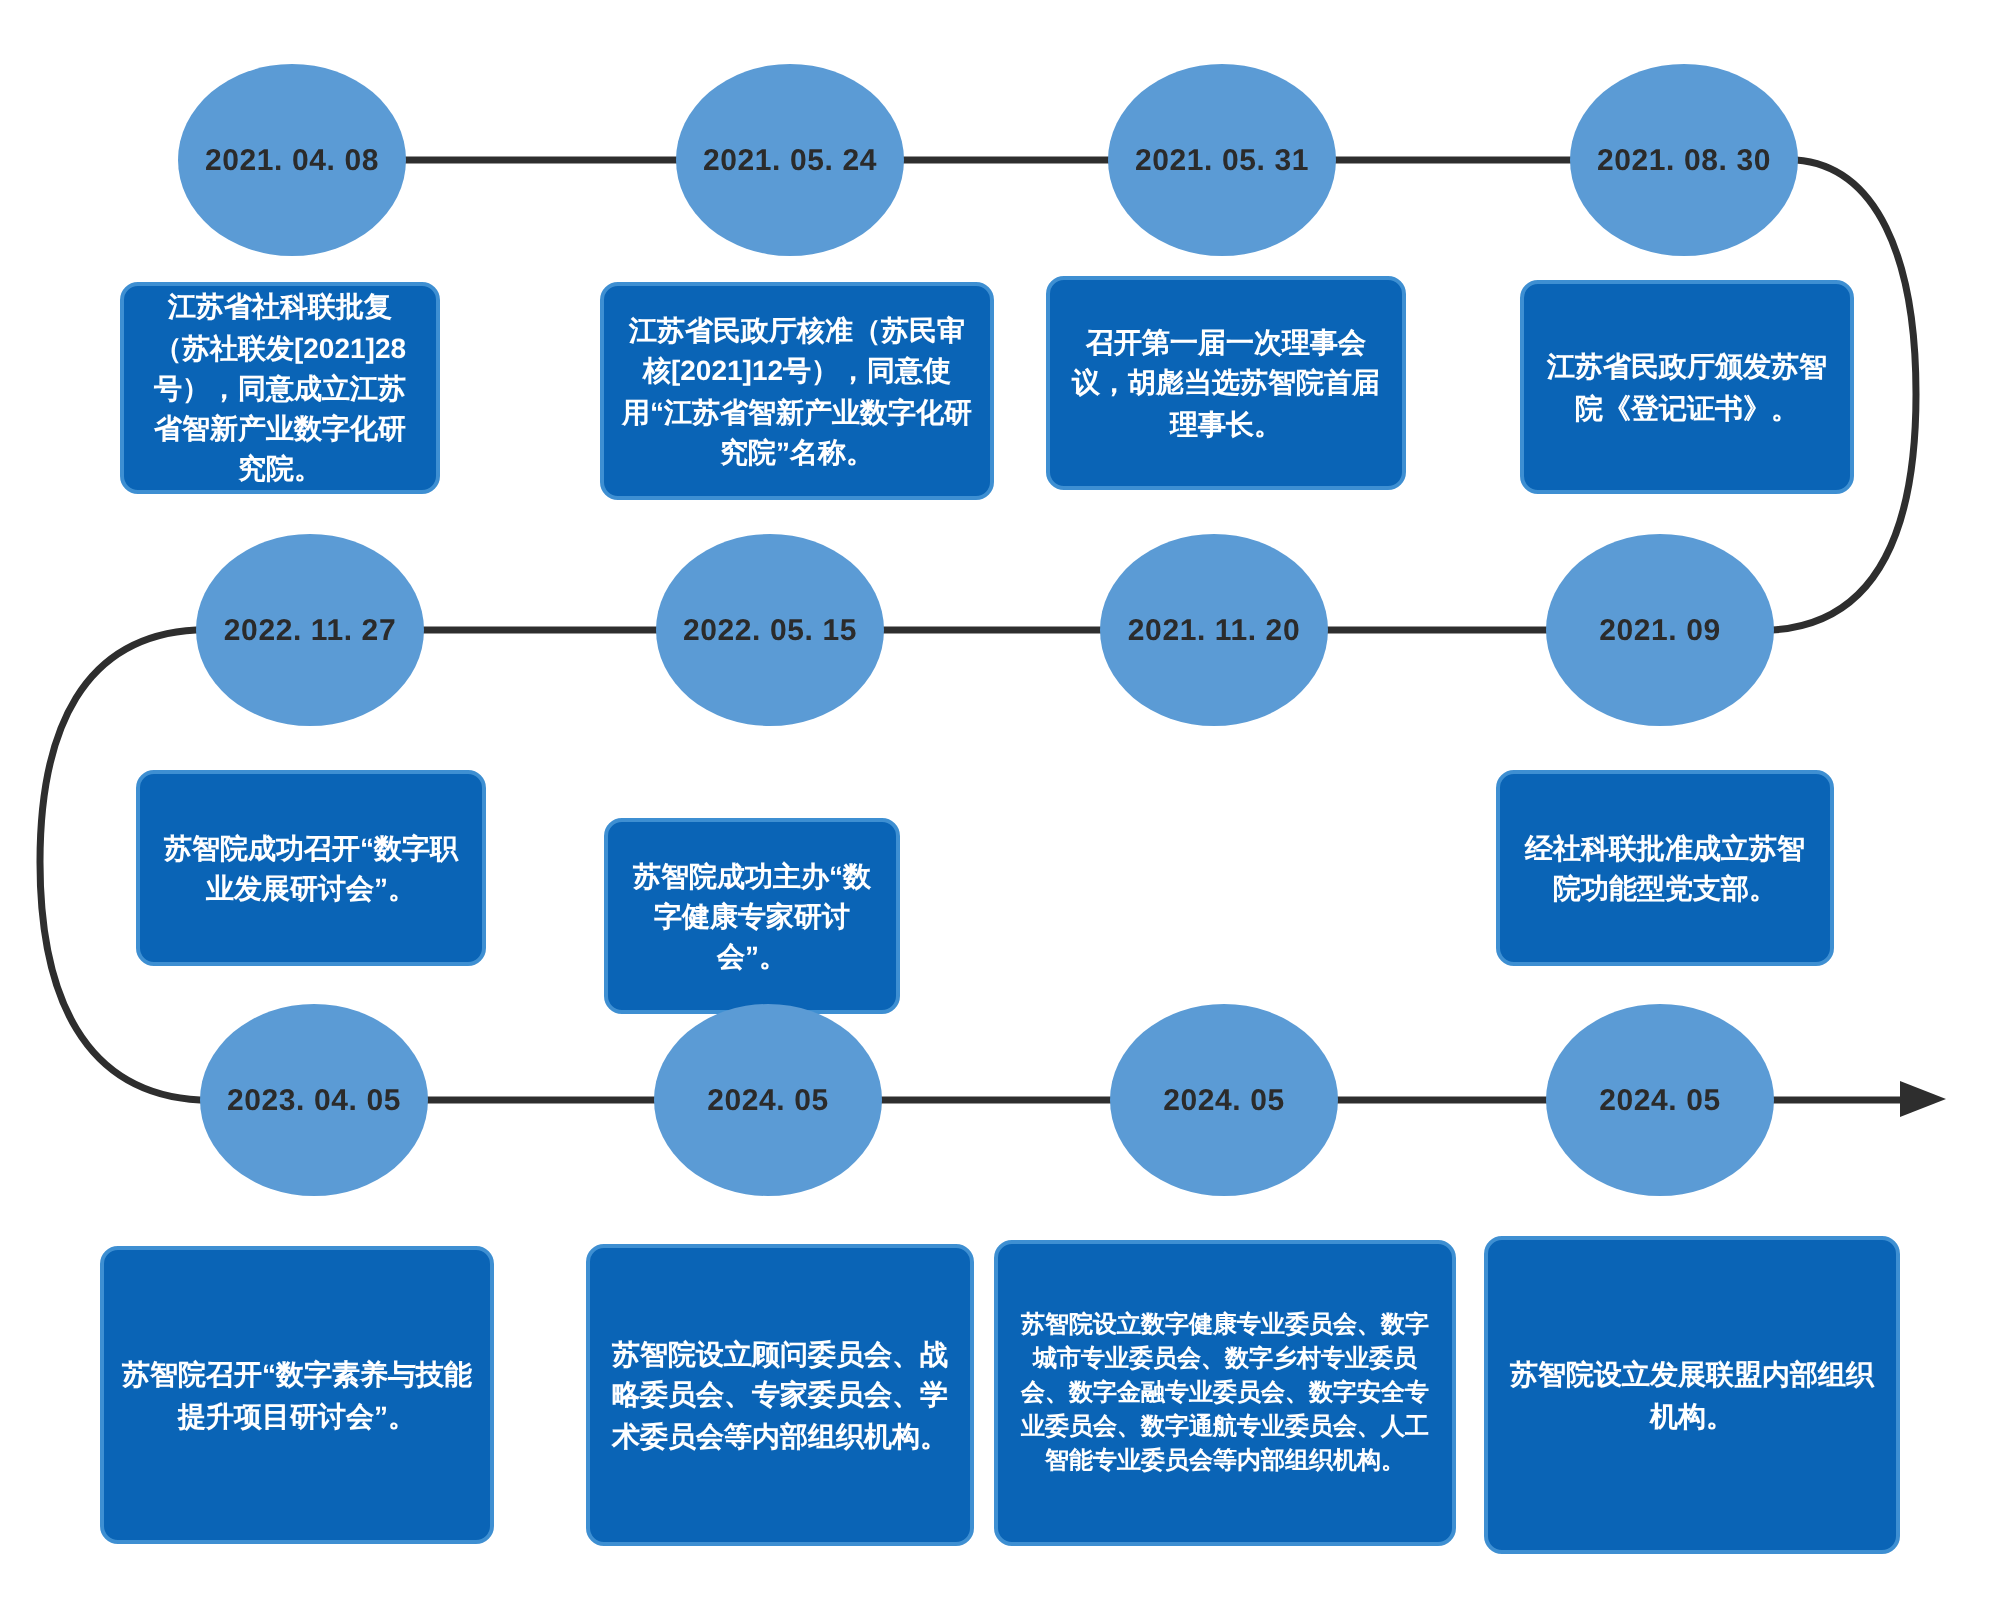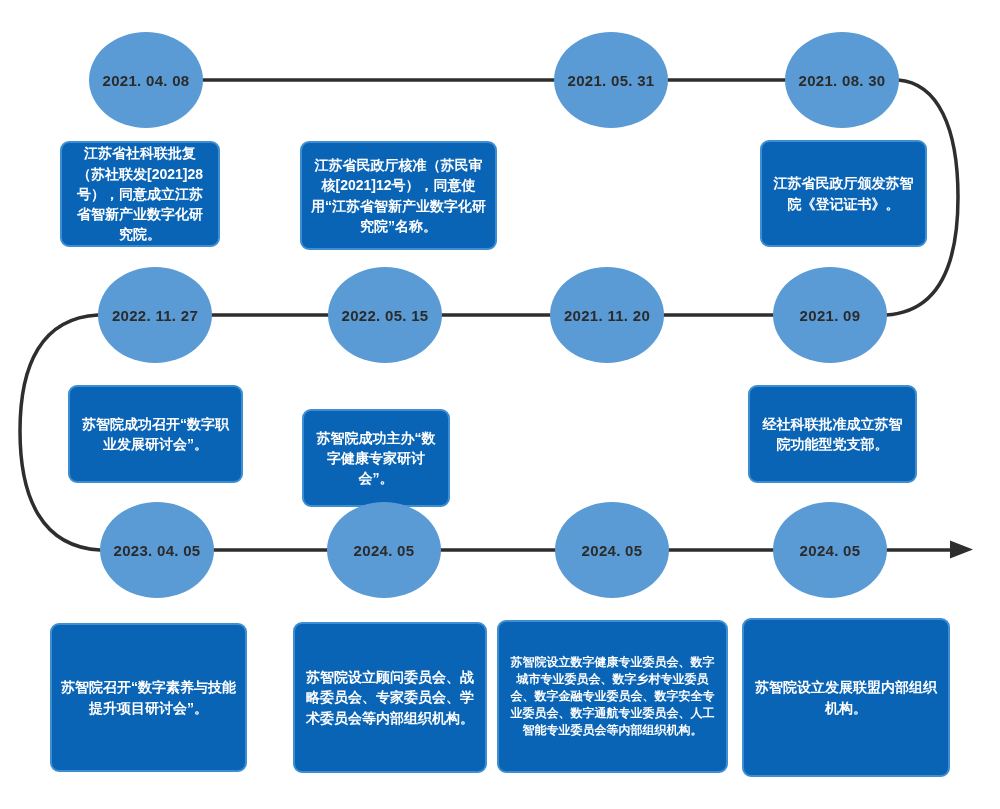--- a/index.html
+++ b/index.html
@@ -100,20 +100,23 @@
              H 98
              C 42 318 20 364 20 431
              C 20 498 42 547 100 550
              H 951"></path>
     <polygon points="950,540.5 973,549.5 950,558.5"></polygon>
   </svg>
 
   <div class="circle c1">
     <span>2021. 04. 08</span>
   </div>
+  <div class="circle c2">
+    <span>2021. 05. 24</span>
+  </div>
   <div class="circle c3">
     <span>2021. 05. 31</span>
   </div>
   <div class="circle c4">
     <span>2021. 08. 30</span>
   </div>
 
   <div class="circle c5">
     <span>2022. 11. 27</span>
   </div>
@@ -139,20 +142,23 @@
   <div class="circle c12">
     <span>2024. 05</span>
   </div>
 
   <div class="card b1">
     <span>江苏省社科联批复（苏社联发[2021]28号），同意成立江苏省智新产业数字化研究院。</span>
   </div>
   <div class="card b2">
     <span>江苏省民政厅核准（苏民审核[2021]12号），同意使用“江苏省智新产业数字化研究院”名称。</span>
   </div>
+  <div class="card b3">
+    <span>召开第一届一次理事会议，胡彪当选苏智院首届理事长。</span>
+  </div>
   <div class="card b4">
     <span>江苏省民政厅颁发苏智院《登记证书》。</span>
   </div>
 
   <div class="card b5">
     <span>苏智院成功召开“数字职业发展研讨会”。</span>
   </div>
   <div class="card b6">
     <span>苏智院成功主办“数字健康专家研讨会”。</span>
   </div>

